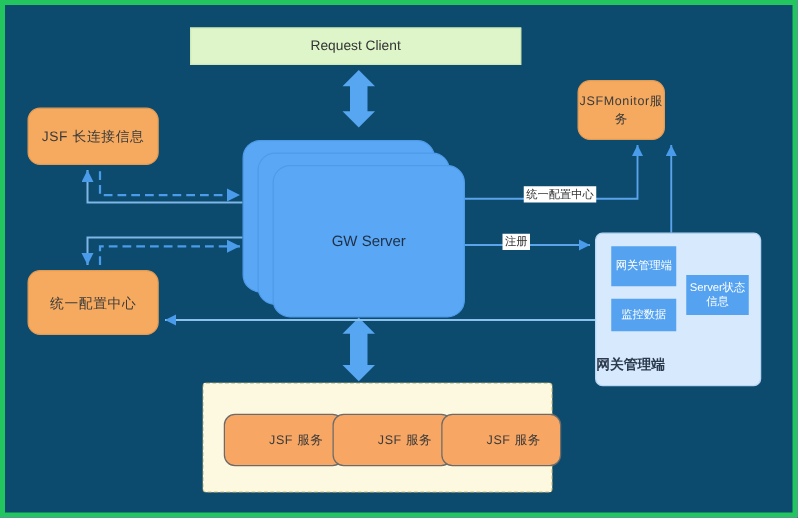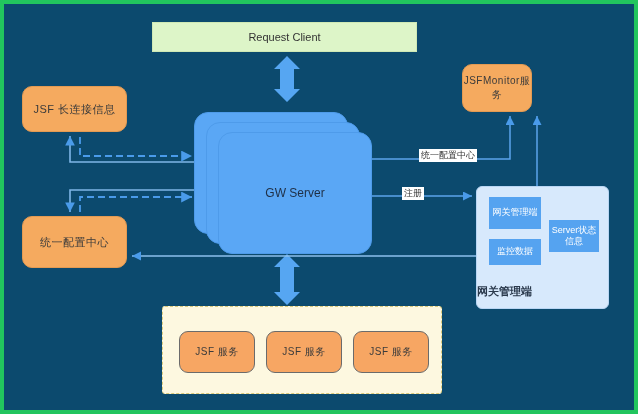--- a/index.html
+++ b/index.html
@@ -62,21 +62,21 @@
   
   .svc-group{
     left:158px;top:302px;width:280px;height:88px;
     background:#fdf8e0;border:1px dashed #d9c97a;border-radius:3px;
     display:block;
   }
   .svc{
     position:absolute;top:24px;width:74px;height:40px;
     background:#f7a663;border:1px solid #6b6b6b;border-radius:9px;
     display:flex;align-items:center;justify-content:center;
-    font-size:10px;color:#3b3b3b;letter-spacing:.5px;
+    font-size:10px;color:#3b3b3b;letter-spacing:.5px;padding-left:20px;
   }
   .svc-1{left:16px;}
   .svc-2{left:103px;}
   .svc-3{left:190px;}
 
   
   svg.wires{position:absolute;left:0;top:0;width:638px;height:414px;}
 
   .edge-label{
     position:absolute;font-size:9px;color:#333;background:#fff;

